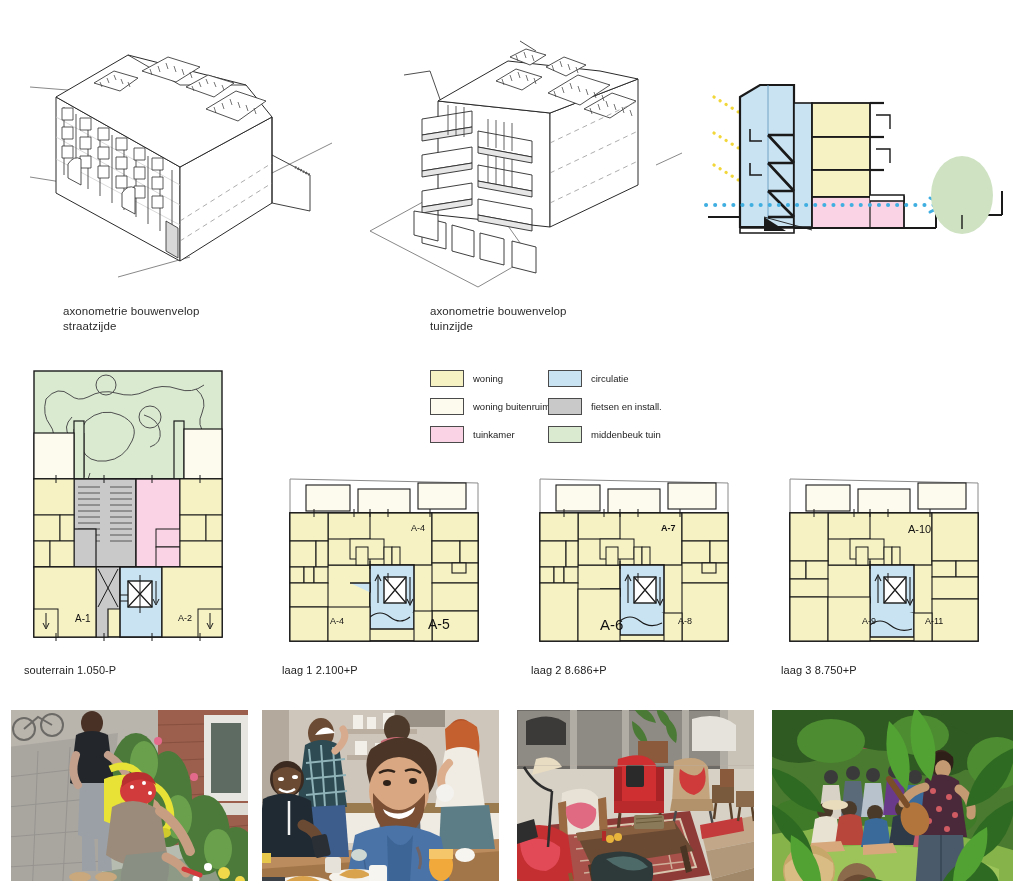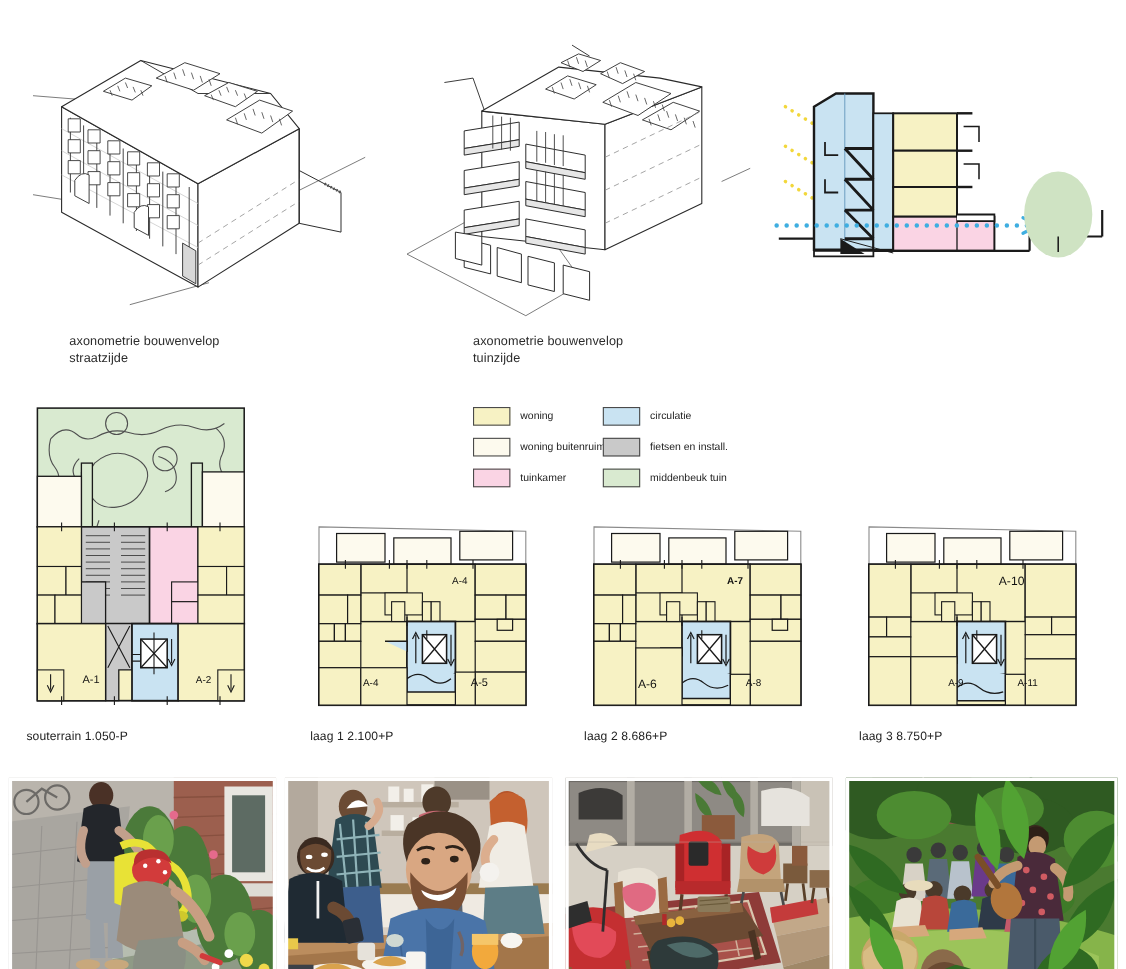--- a/index.html
+++ b/index.html
@@ -422,21 +422,21 @@
         <g stroke="#1a1a1a" stroke-width="1">
           <path d="M30 32 L30 40 M70 32 L70 40 M86 32 L86 40 M104 32 L104 40 M146 32 L146 40"></path>
           <path d="M86 84 L86 92 M104 96 L104 104"></path>
         </g>
       </g>
     </svg>
   </div>
   <div class="abs plan-cap" style="left:282px;top:647px;">laag 1 2.100+P</div>
   <div class="abs" style="left:330px;top:599px;font-size:9px;color:#111;">A-4</div>
   <div class="abs" style="left:411px;top:506px;font-size:9px;color:#111;">A-4</div>
-  <div class="abs" style="left:428px;top:599px;font-size:10px;color:#111;">A-5</div>
+  <div class="abs" style="left:428px;top:599px;font-size:14px;color:#111;">A-5</div>
 
   <div class="abs" style="left:534px;top:460px;width:200px;height:170px;">
     <svg viewBox="0 0 200 170" width="200" height="170">
       <g stroke="#1a1a1a">
         <path d="M6 2 L194 6 L194 40 L6 36 Z" fill="#ffffff" stroke="#8a8a8a" stroke-width="1"></path>
         <g fill="#fdfaee" stroke="#1a1a1a" stroke-width="1.1">
           <rect x="22" y="8" width="44" height="26"></rect>
           <rect x="74" y="12" width="52" height="24"></rect>
           <rect x="134" y="6" width="48" height="26"></rect>
         </g>
@@ -479,21 +479,21 @@
         <rect x="44" y="112" width="42" height="52" fill="#f7f2c4" stroke="#1a1a1a" stroke-width="1.1"></rect>
         <rect x="130" y="136" width="18" height="28" fill="#f7f2c4" stroke="#1a1a1a" stroke-width="1.1"></rect>
         <g stroke="#1a1a1a" stroke-width="1">
           <path d="M30 32 L30 40 M70 32 L70 40 M86 32 L86 40 M104 32 L104 40 M146 32 L146 40"></path>
           <path d="M86 84 L86 92 M104 96 L104 104"></path>
         </g>
       </g>
     </svg>
   </div>
   <div class="abs plan-cap" style="left:531px;top:647px;">laag 2 8.686+P</div>
-  <div class="abs" style="left:580px;top:599px;font-size:11px;color:#111;">A-6</div>
+  <div class="abs" style="left:580px;top:599px;font-size:15px;color:#111;padding-left:20px;">A-6</div>
   <div class="abs" style="left:661px;top:506px;font-size:9px;color:#111;font-weight:bold;">A-7</div>
   <div class="abs" style="left:678px;top:599px;font-size:9px;color:#111;">A-8</div>
 
   <div class="abs" style="left:784px;top:460px;width:200px;height:170px;">
     <svg viewBox="0 0 200 170" width="200" height="170">
       <g stroke="#1a1a1a">
         <path d="M6 2 L194 6 L194 40 L6 36 Z" fill="#ffffff" stroke="#8a8a8a" stroke-width="1"></path>
         <g fill="#fdfaee" stroke="#1a1a1a" stroke-width="1.1">
           <rect x="22" y="8" width="44" height="26"></rect>
           <rect x="74" y="12" width="52" height="24"></rect>

